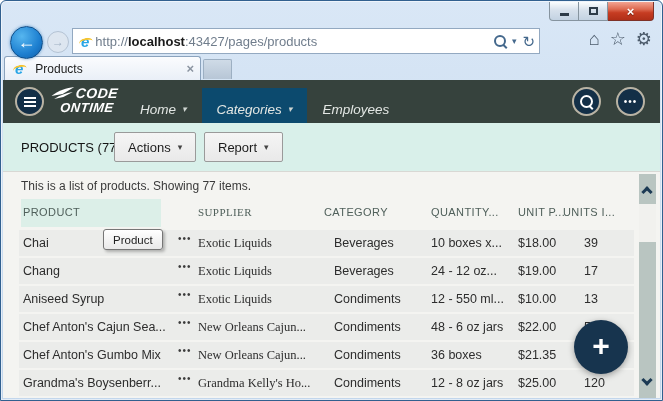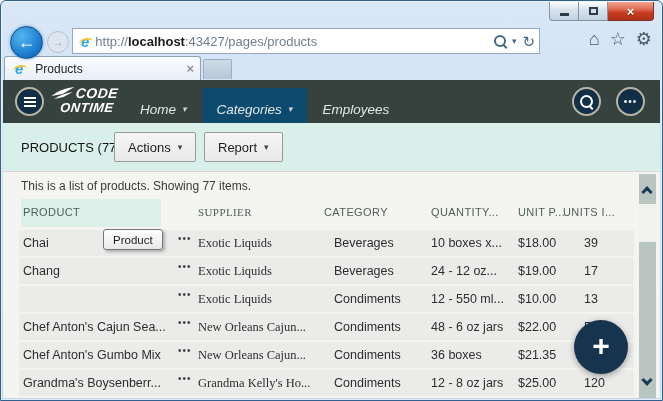--- a/index.html
+++ b/index.html
@@ -255,20 +255,21 @@
       <div class="row r1">
         <span class="c col-product">Chang</span>
         <span class="c col-dots">•••</span>
         <span class="c col-supplier">Exotic Liquids</span>
         <span class="c col-category">Beverages</span>
         <span class="c col-quantity">24 - 12 oz...</span>
         <span class="c col-price">$19.00</span>
         <span class="c col-units">17</span>
       </div>
       <div class="row r2">
+        <span class="c col-product">Aniseed Syrup</span>
         <span class="c col-dots">•••</span>
         <span class="c col-supplier">Exotic Liquids</span>
         <span class="c col-category">Condiments</span>
         <span class="c col-quantity">12 - 550 ml...</span>
         <span class="c col-price">$10.00</span>
         <span class="c col-units">13</span>
       </div>
       <div class="row r3">
         <span class="c col-product">Chef Anton's Cajun Sea...</span>
         <span class="c col-dots">•••</span>

